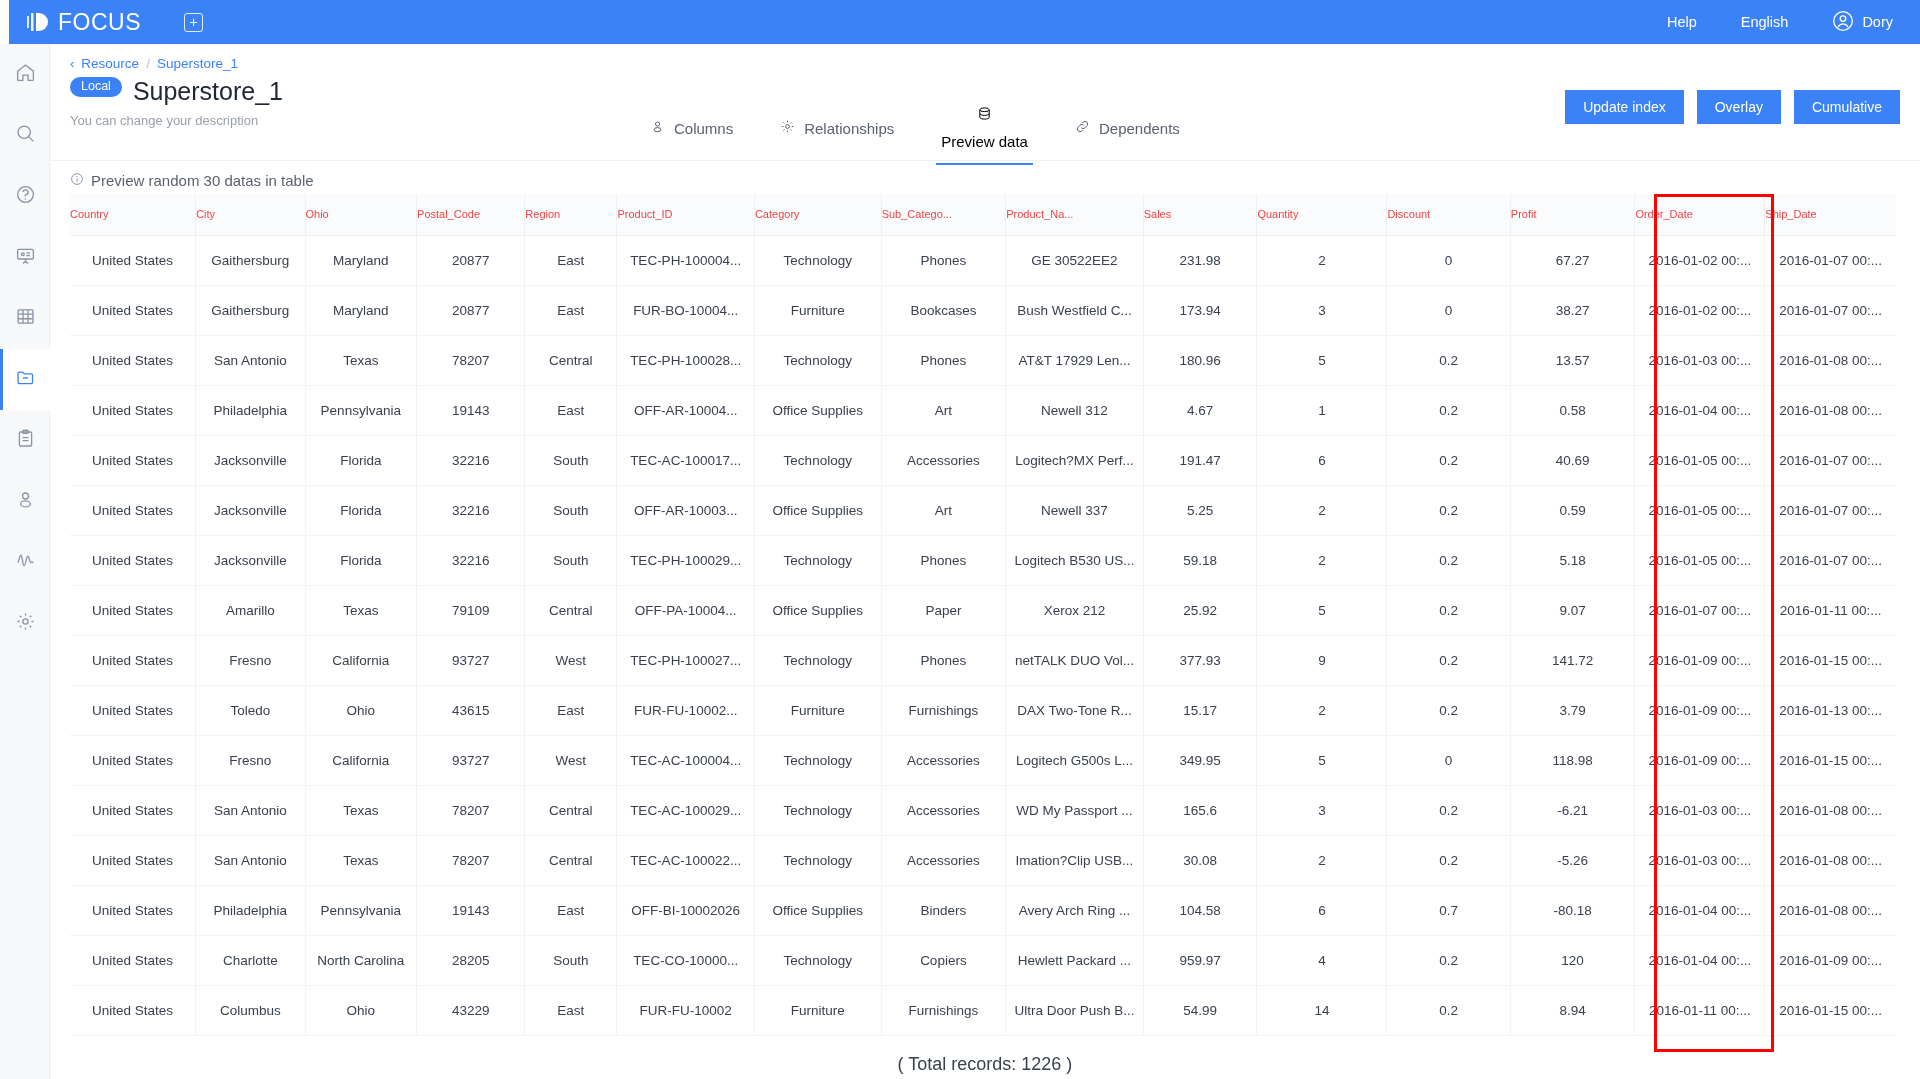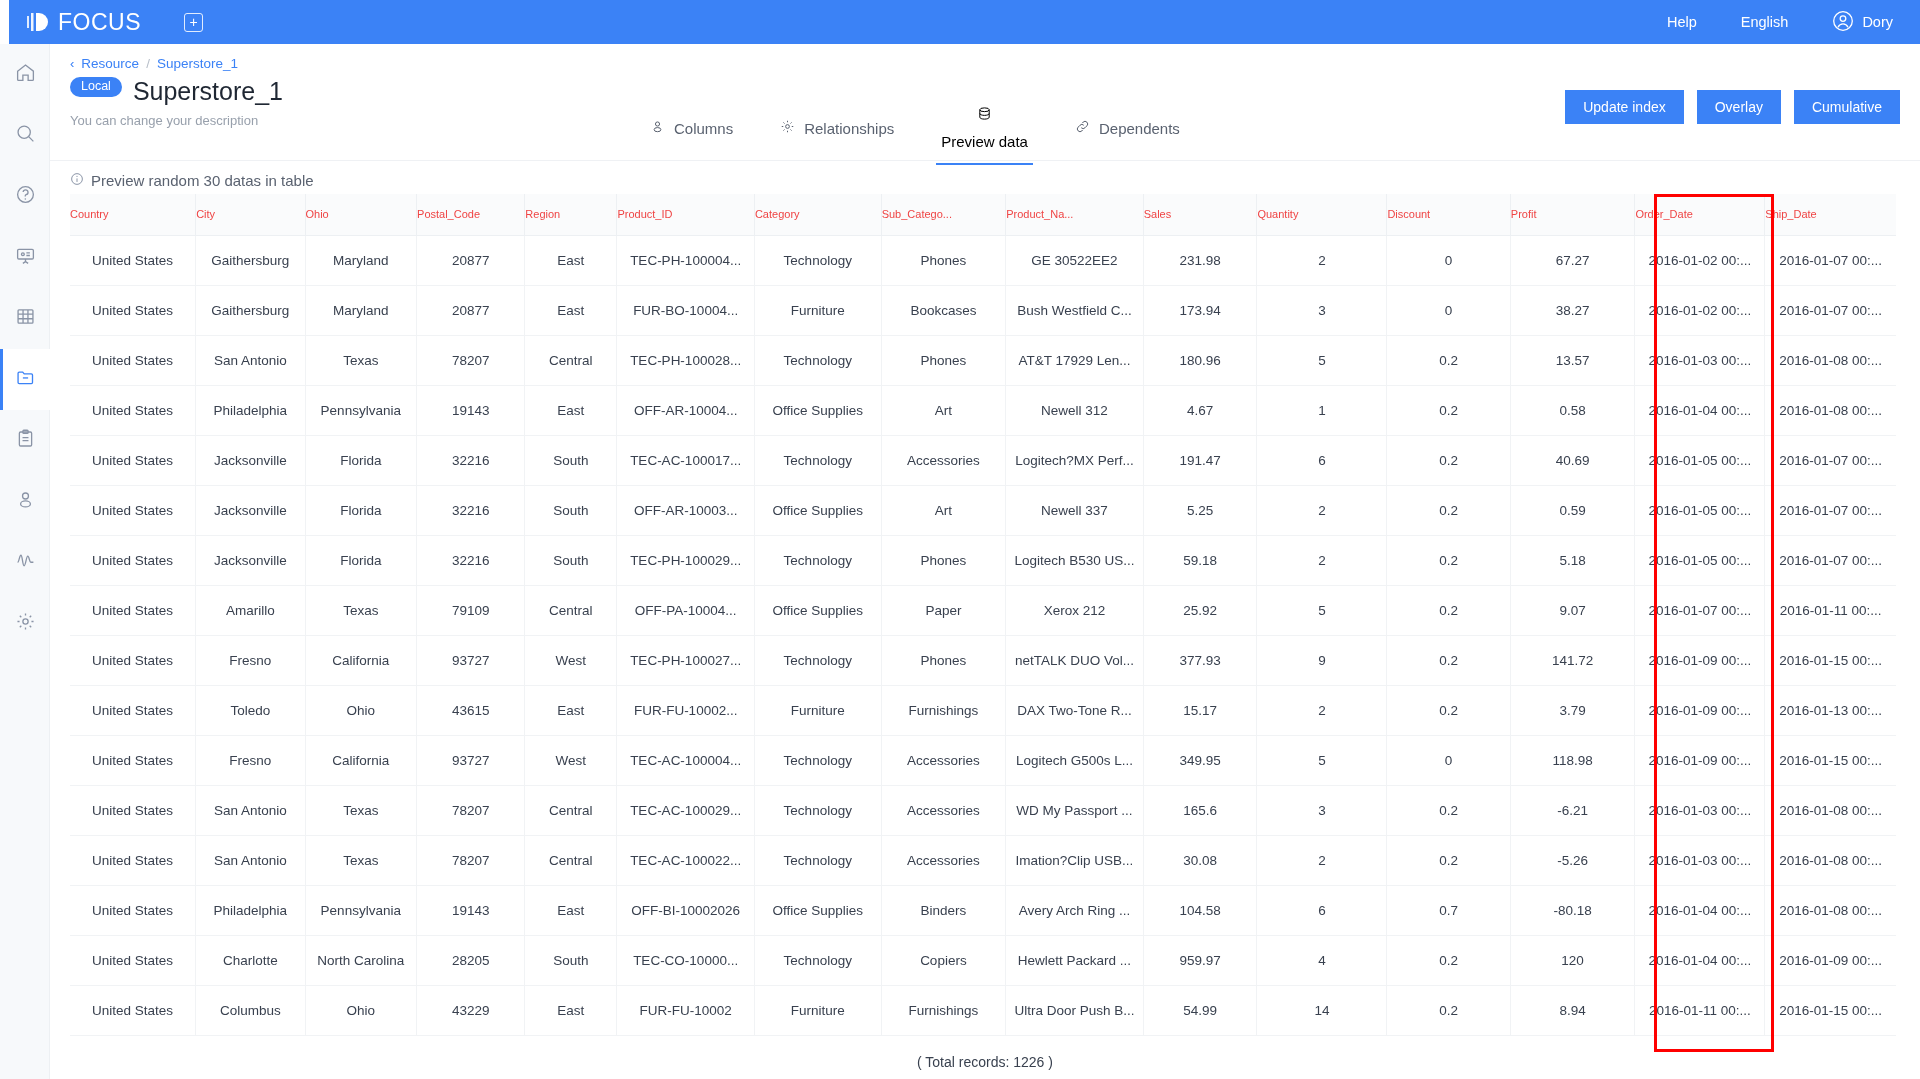--- a/index.html
+++ b/index.html
@@ -121,21 +121,21 @@
 
   
   .hl-box {
     position: absolute; left: 1604px; top: 150px;
     width: 120px; height: 858px;
     border: 3px solid #FF0000; pointer-events: none; z-index: 5;
   }
 
   .total {
     position: absolute; left: 0; top: 1010px; width: 1870px;
-    text-align: center; font-size: 14px; color: #39414F;
+    text-align: center; font-size: 18px; color: #39414F;
   }
   .total-inner { display:inline-block; }
 </style>
 </head>
 <body>
 
 <div class="topbar">
   <div class="brand">
     <span class="brand-mark">
       <svg width="26" height="26" viewBox="0 0 26 26">

